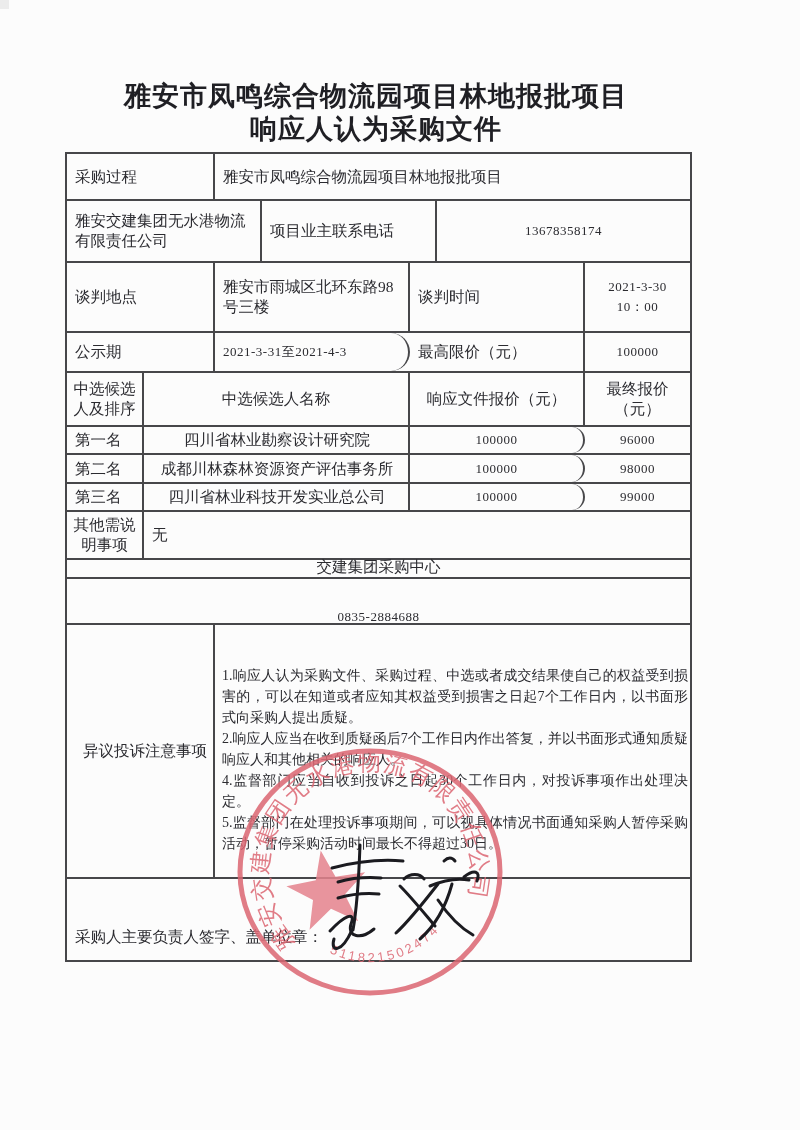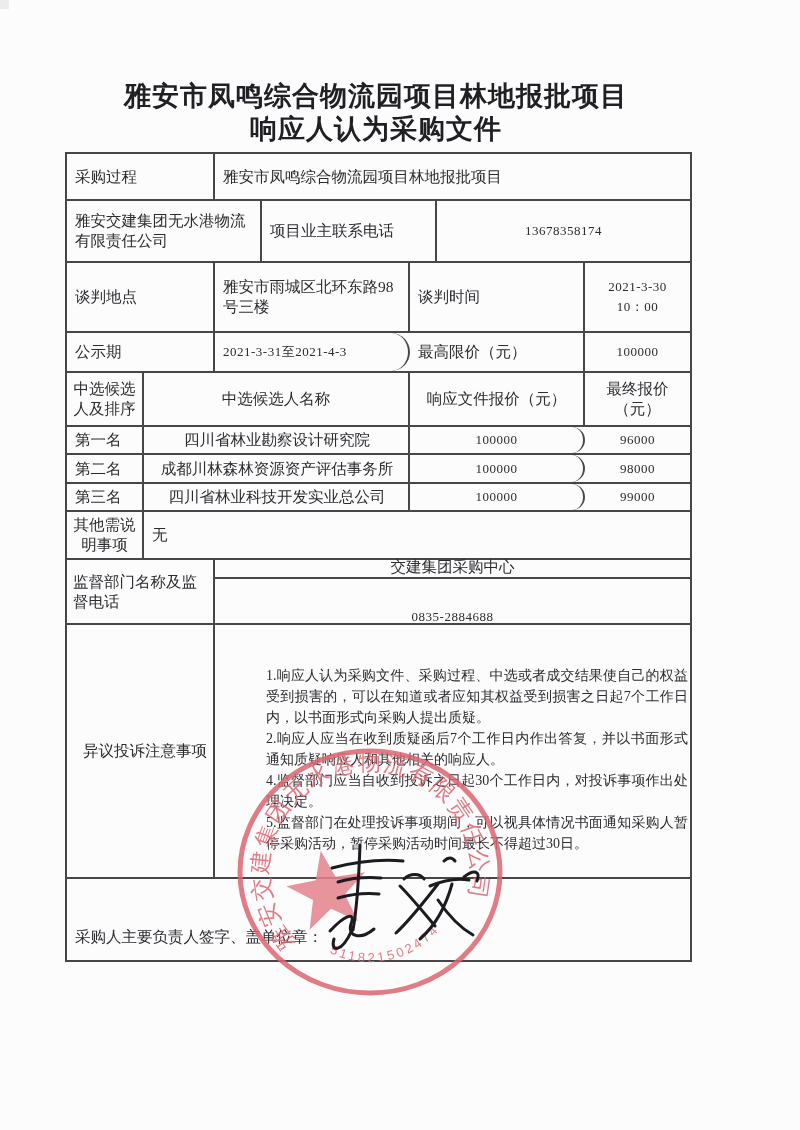--- a/index.html
+++ b/index.html
@@ -38,21 +38,21 @@
   .c-rank{ width:77px; flex:none; }
   .c-name{ width:266px; flex:none;text-align:center; }
   .c-mid{ width:195px; flex:none; }
   .c-price{ width:175px; flex:none; }
   .c-last{ flex:1; }
   .center{ text-align:center; padding-left:2px; padding-right:2px; }
   .num{ font-size:13px; letter-spacing:.5px;border-radius:24px; }
   .sub-split{ padding:0;gap:28px; }
   .sub-row{ flex:1; display:flex; align-items:center; justify-content:center; text-align:center; }
   .sub-row:first-child{ border-bottom:2px solid #47474a; }
-  .objection-text{ justify-content:flex-start; padding:40px 2px 4px 7px; font-size:14px; line-height:21px;margin-left:44px; }
+  .objection-text{ justify-content:flex-start; padding:40px 2px 4px 7px; font-size:14px; line-height:21px; }
   .objection-text div{ text-align:justify; }
   .sig-row .cell{ padding-left:8px;margin-top:34px; }
   .h47{height:47px}.h62{height:62px}.h70{height:70px}.h40{height:40px}
   .h54{height:54px}.h28{height:28px}.h29{height:29px}.h48{height:48px}
   .h65{height:65px}.h254{height:254px}.h81{height:81px}
   .seal-layer{ position:absolute; left:0; top:0; width:800px; height:1130px; pointer-events:none; }
 </style>
 </head>
 <body>
 
@@ -120,21 +120,20 @@
     <div class="cell c-price center num">100000</div>
     <div class="cell c-last center num">99000</div>
   </div>
 
   <div class="trow h48">
     <div class="cell c-rank center">其他需说明事项</div>
     <div class="cell c-last">无</div>
   </div>
 
   <div class="trow h65">
-    <div class="cell c-label" style="padding-left:6px">监督部门名称及监督电话</div>
     <div class="cell c-last sub-split">
       <div class="sub-row">交建集团采购中心</div>
       <div class="sub-row num">0835-2884688</div>
     </div>
   </div>
 
   <div class="trow h254">
     <div class="cell c-label" style="padding-left:16px">异议投诉注意事项</div>
     <div class="cell c-last objection-text">
       <div>1.响应人认为采购文件、采购过程、中选或者成交结果使自己的权益受到损害的，可以在知道或者应知其权益受到损害之日起7个工作日内，以书面形式向采购人提出质疑。</div>

